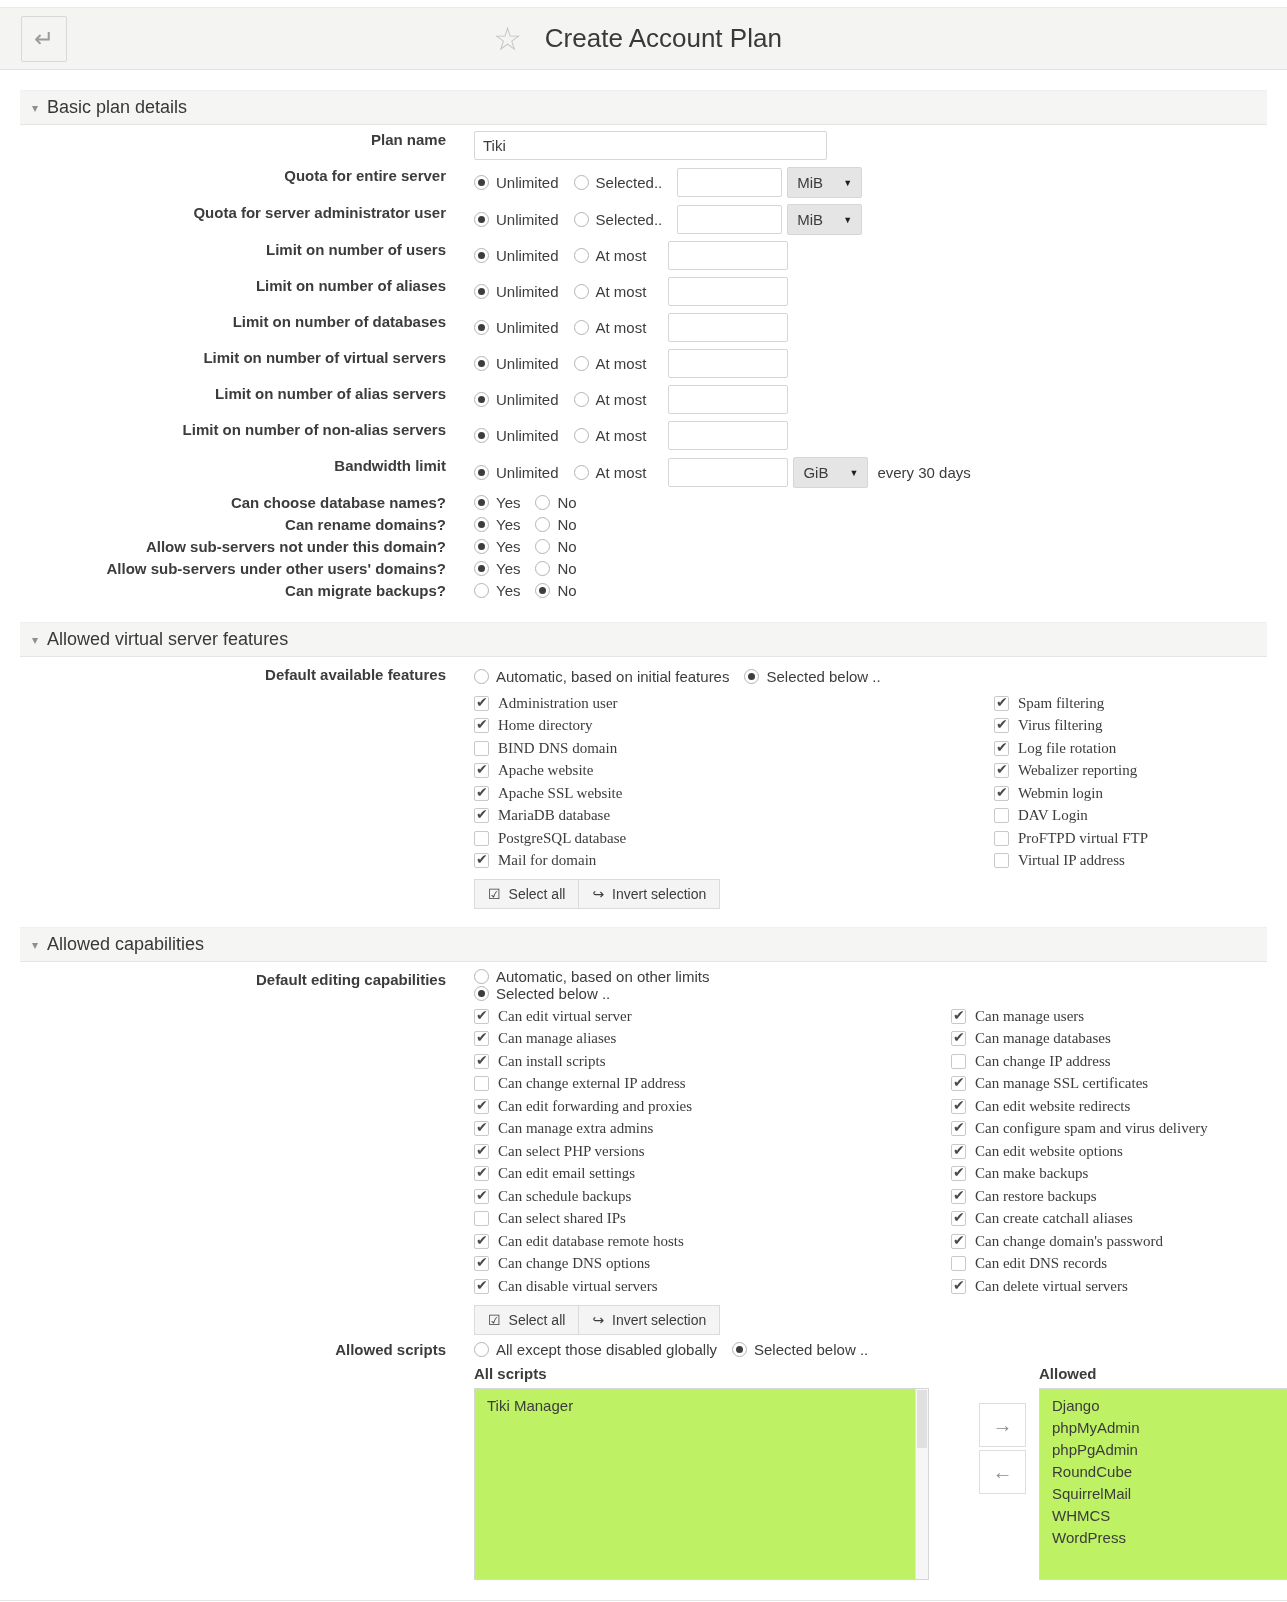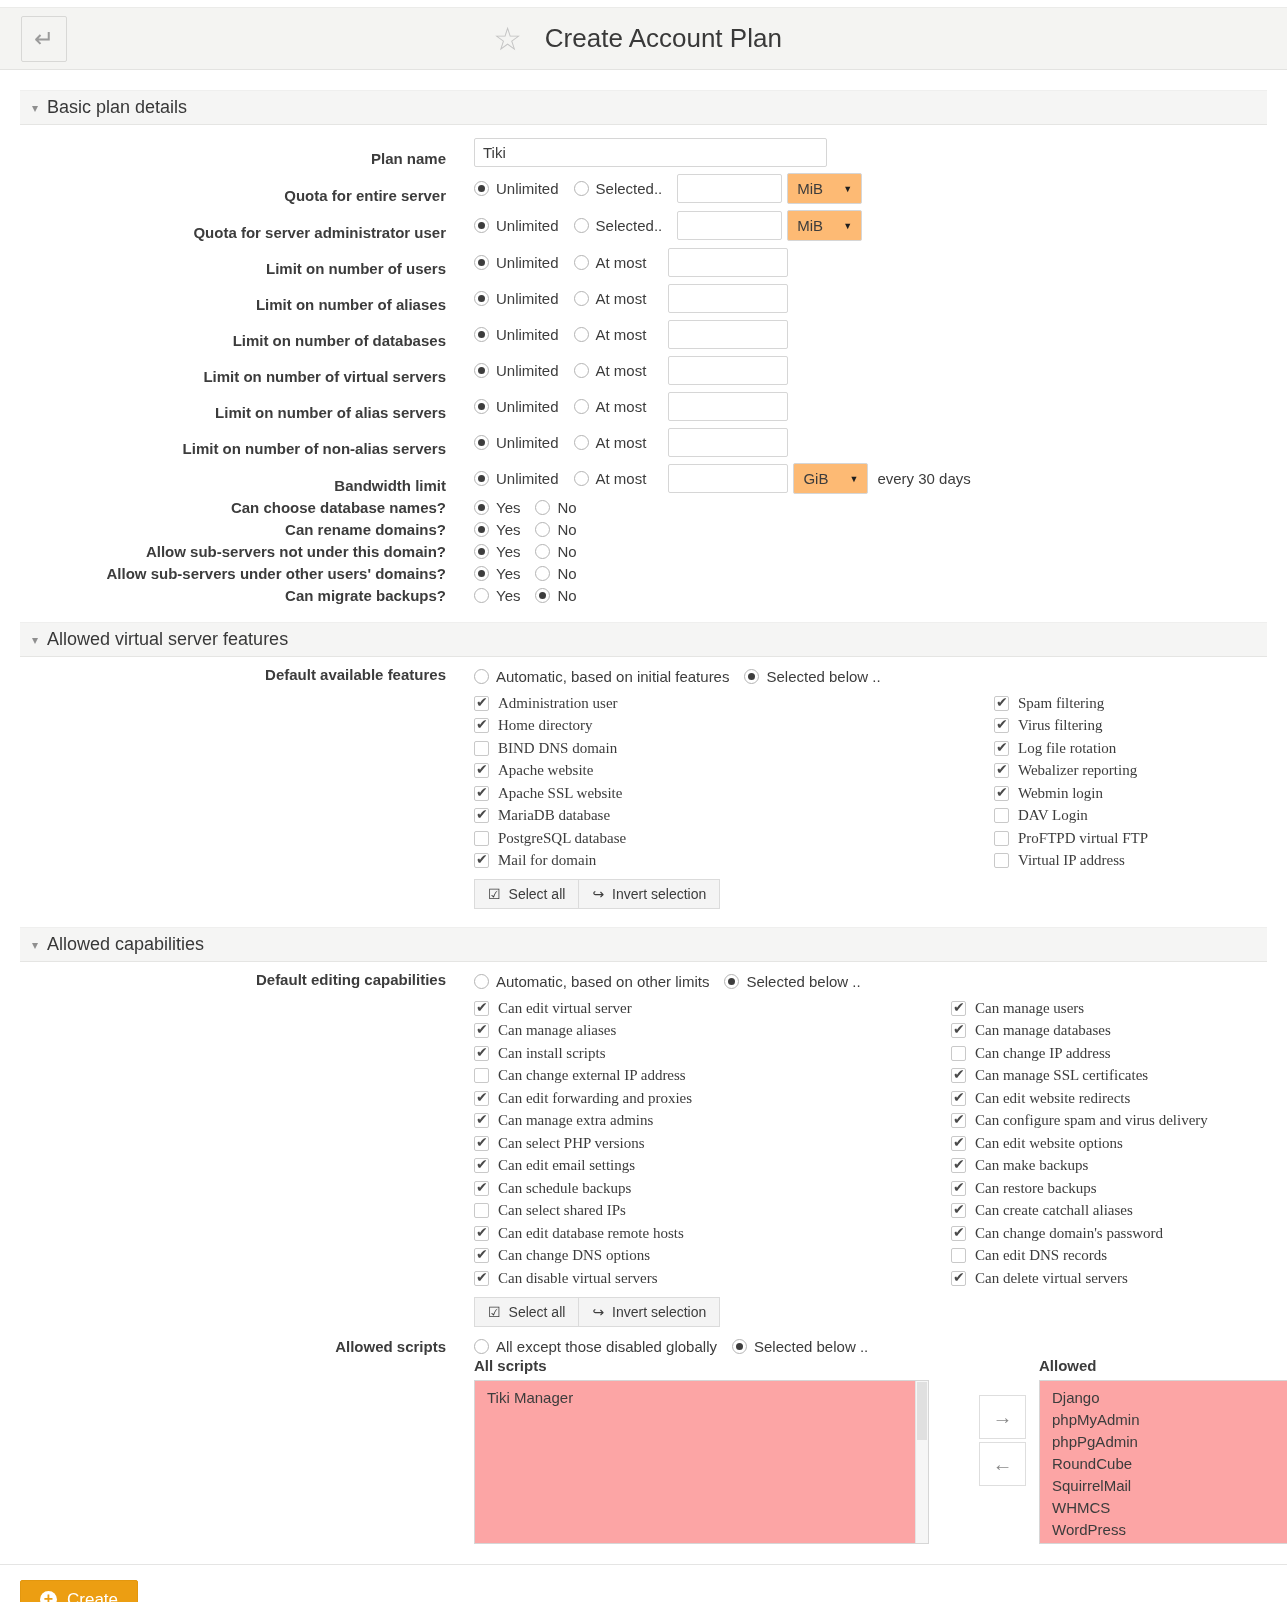--- a/index.html
+++ b/index.html
@@ -30,21 +30,21 @@
   section { margin-bottom:10px; }
   .sec-h {
     background:#f5f5f4; border-top:1px solid #efefee; border-bottom:1px solid #e5e5e3;
     padding:6px 12px; display:flex; align-items:center; gap:9px; cursor:pointer;
   }
   .tri { color:#8f8f8f; font-size:12px; }
   .sec-t { font-size:18px; color:#383838; }
   .sec-b { padding:6px 0 8px 0; }
 
   
-  .frow { display:flex; align-items:flex-end; min-height:36px; }
+  .frow { display:flex; align-items:flex-start; min-height:36px; }
   .frow.tall { min-height:37px; }
   .frow.tight { min-height:22px; }
   .frow.top { align-items:flex-start; }
   .flabel {
     flex:0 0 426px; text-align:right; font-weight:bold;
     font-size:15px; color:#3c3c3c; padding-top:0;
   }
   .frow.top .flabel { padding-top:3px; }
   .fctl { margin-left:28px; display:flex; align-items:center; flex:1 1 auto; }
   .fctl.col { flex-direction:column; align-items:flex-start; }
@@ -62,21 +62,21 @@
 
   .ti {
     height:29px; border:1px solid #d6d6d6; border-radius:2px; background:#fff;
     font-size:15px; padding:0 8px; color:#3c3c3c; font-family:inherit; outline:none;
   }
   .ti.plan  { width:353px; }
   .ti.quota { width:105px; }
   .ti.limit { width:120px; margin-left:7px; }
 
   .select {
-    height:31px; width:75px; border:1px solid #d6d6d6; border-radius:2px; background:#fdba74;
+    height:31px; width:75px; border:1px solid #d6d6d6; border-radius:2px; background:#e5e5e5;
     display:flex; align-items:center; justify-content:space-between;
     padding:0 9px; margin-left:5px; cursor:pointer; font-size:15px;
   }
   .caret { font-size:9px; color:#1e1e1e; }
   .suffix { margin-left:9px; }
 
   
   .cbcols { display:flex; margin-top:3px; }
   .cbcol { display:flex; flex-direction:column; }
   .cbcol.feat-left { width:520px; }
@@ -98,21 +98,21 @@
     background:#f4f4f4; border:1px solid #dbdbdb; padding:6px 13px;
     font-size:14px; color:#3c3c3c; cursor:pointer; font-family:inherit;
   }
   .gbtn + .gbtn { margin-left:-1px; }
   .gic { font-size:14px; color:#3c3c3c; line-height:1; }
 
   
   .lists { display:flex; align-items:flex-start; margin-top:2px; }
   .listlabel { font-weight:bold; font-size:15px; margin-bottom:6px; }
   .listbox {
-    position:relative; height:164px; border:1px solid #d6d6d6; background:#fca5a5;
+    position:relative; height:192px; border:1px solid #d6d6d6; background:#bef264;
     overflow:hidden; padding-top:6px;
   }
   .listbox.all { width:455px; }
   .listbox.allowed { width:420px; }
   .litem { font-size:15px; line-height:22px; padding-left:12px; white-space:nowrap; }
   .sbtrack {
     position:absolute; right:0; top:0; bottom:0; width:13px;
     background:#f6f6f6; border-left:1px solid #e4e4e4;
   }
   .sbthumb { margin:1px; height:58px; background:#e0e0e0; }
@@ -490,21 +490,21 @@
   <section>
     <div class="sec-h">
       <span class="tri">▾</span>
       <span class="sec-t">Allowed capabilities</span>
     </div>
     <div class="sec-b">
 
       <div class="frow top">
         <div class="flabel">Default editing capabilities</div>
         <div class="fctl col">
-          <div style="display:flex; align-items:center; min-height:26px;">
+          <div style="display:flex; align-items:flex-start; min-height:26px;flex-direction:column;">
             <label class="opt">
                 <span class="radio"></span>
                 <span class="olabel">Automatic, based on other limits</span>
               </label>
             <label class="opt">
                 <span class="radio checked"></span>
                 <span class="olabel">Selected below ..</span>
               </label>
           </div>
           <div class="cbcols">

